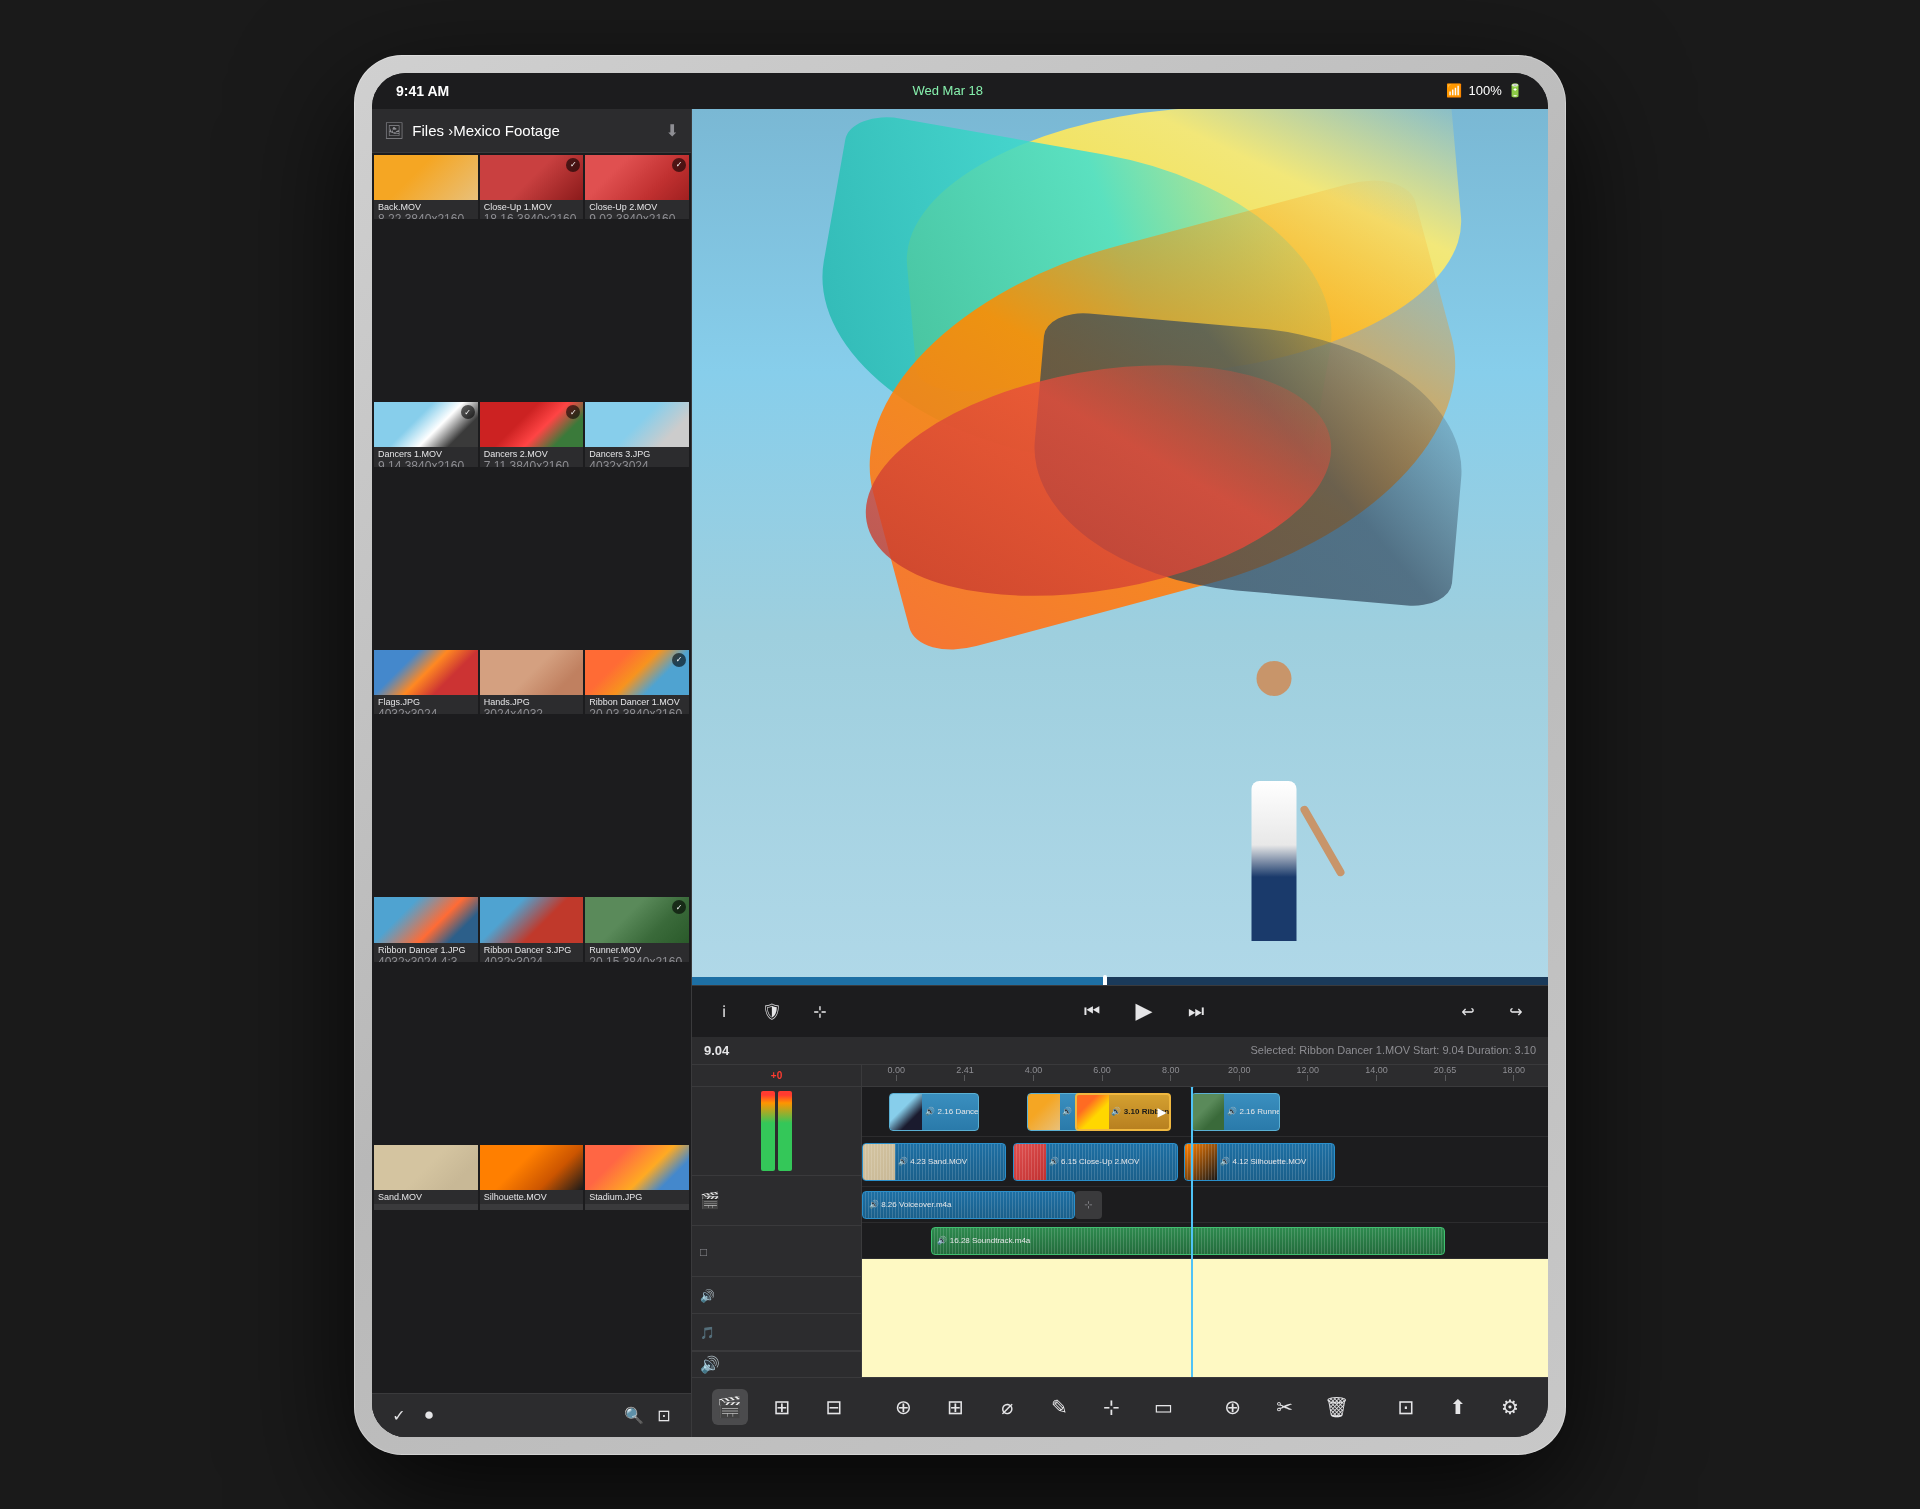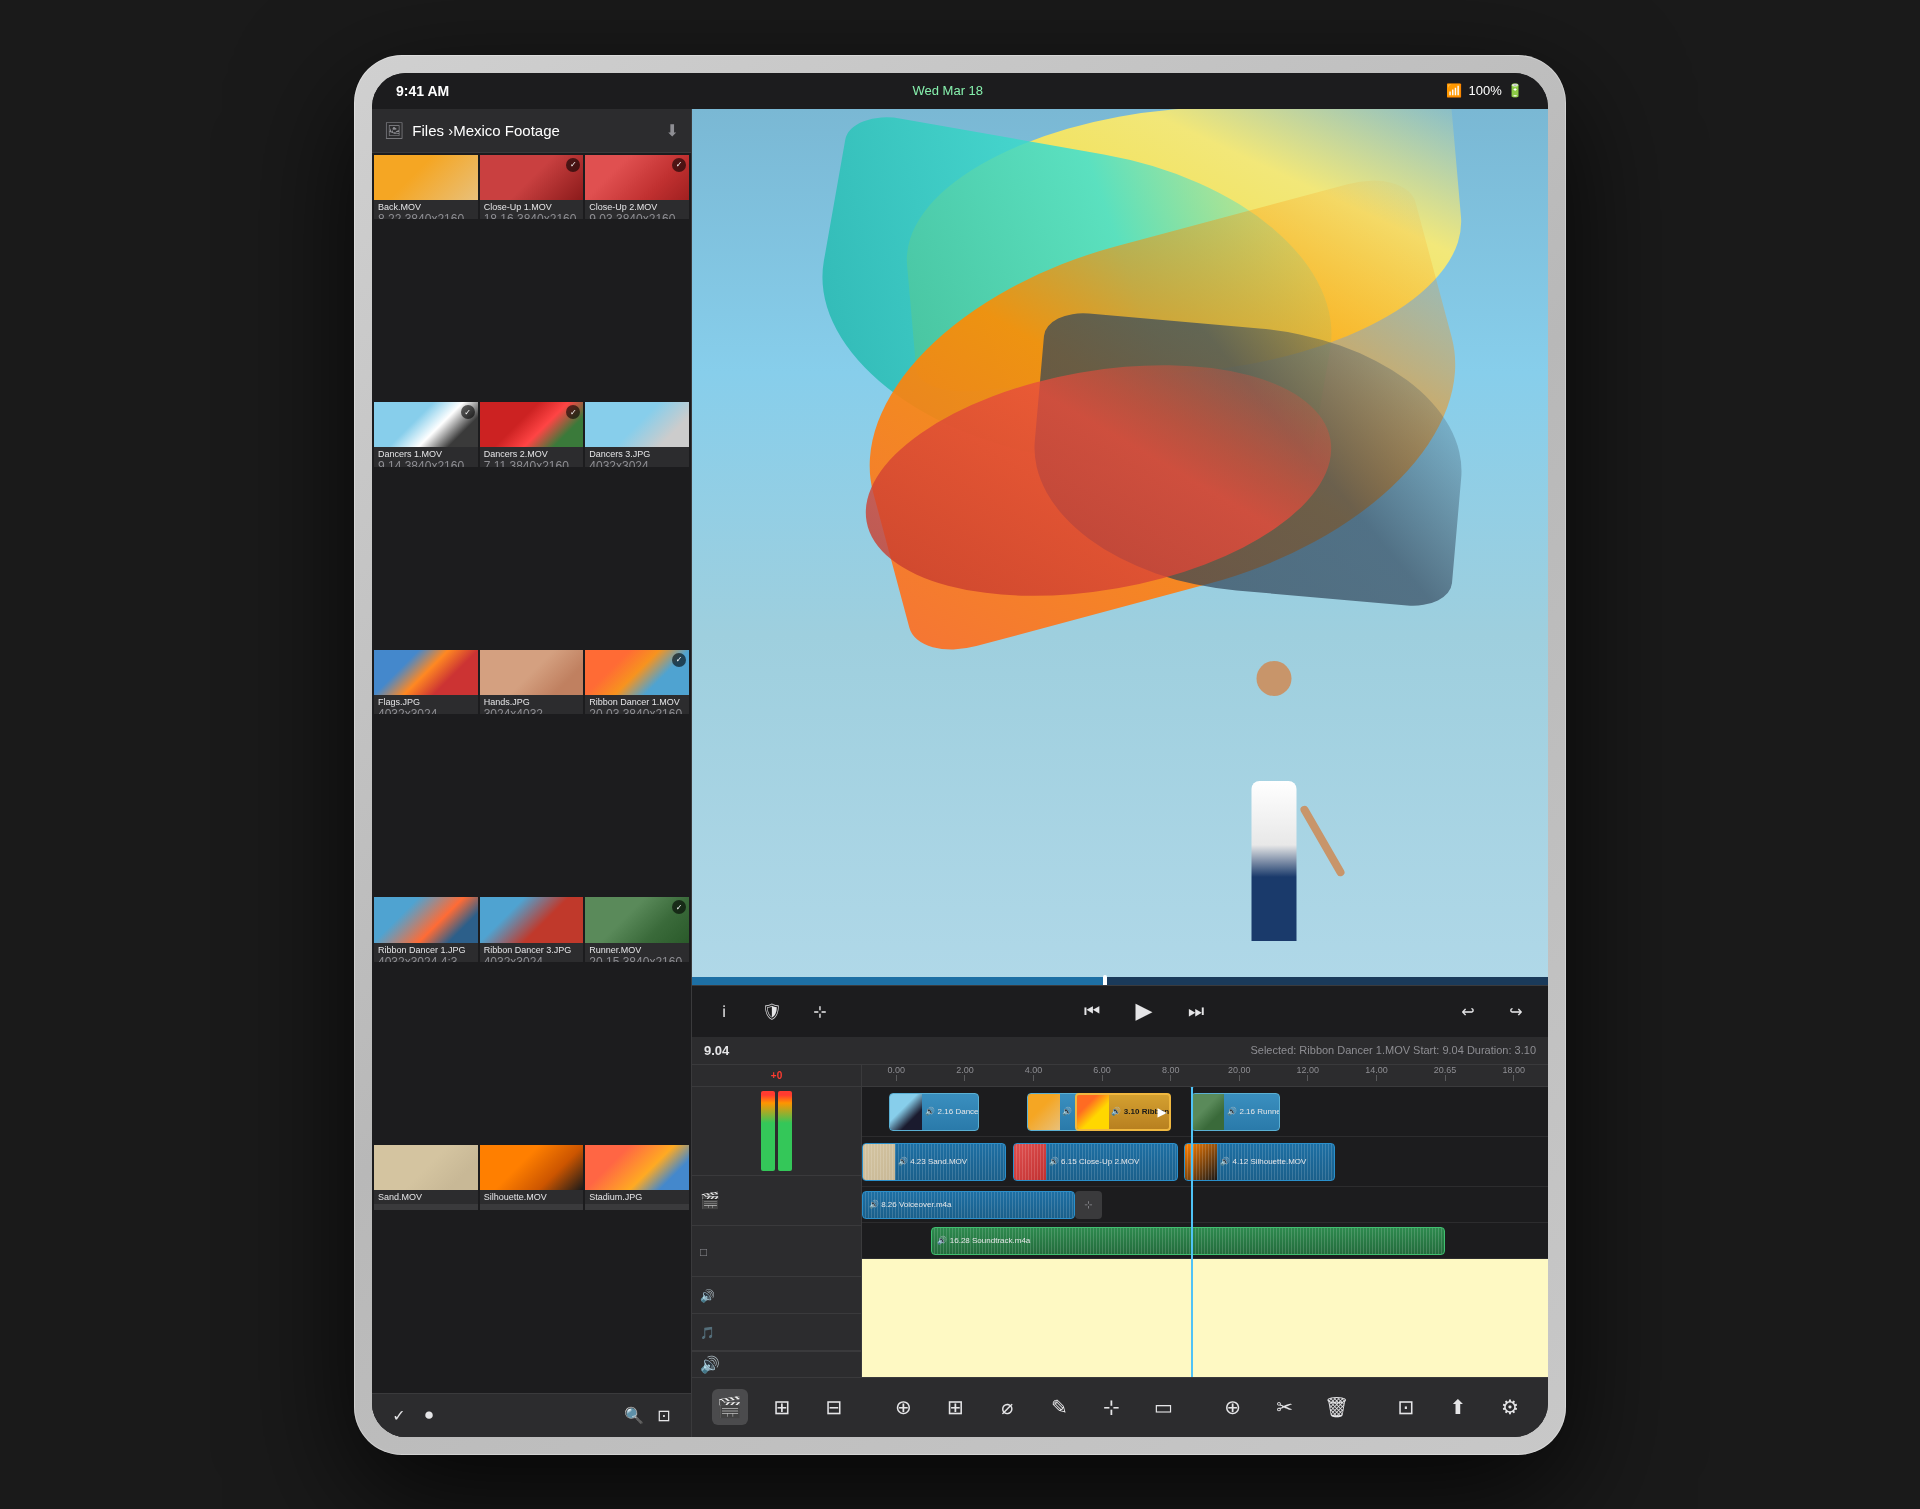--- a/index.html
+++ b/index.html
@@ -764,21 +764,21 @@
 
             <div style="flex:1; display:flex; flex-direction:column; position:relative; overflow:hidden;">
 
               <div class="timeline-ruler">
                 <div class="ruler-marks">
                   <div class="ruler-mark">
                       <span class="ruler-label">0.00</span>
                       <div class="ruler-tick"></div>
                     </div>
                   <div class="ruler-mark">
-                      <span class="ruler-label">2.00</span>
+                      <span class="ruler-label">2.41</span>
                       <div class="ruler-tick"></div>
                     </div>
                   <div class="ruler-mark">
                       <span class="ruler-label">4.00</span>
                       <div class="ruler-tick"></div>
                     </div>
                   <div class="ruler-mark">
                       <span class="ruler-label">6.00</span>
                       <div class="ruler-tick"></div>
                     </div>

